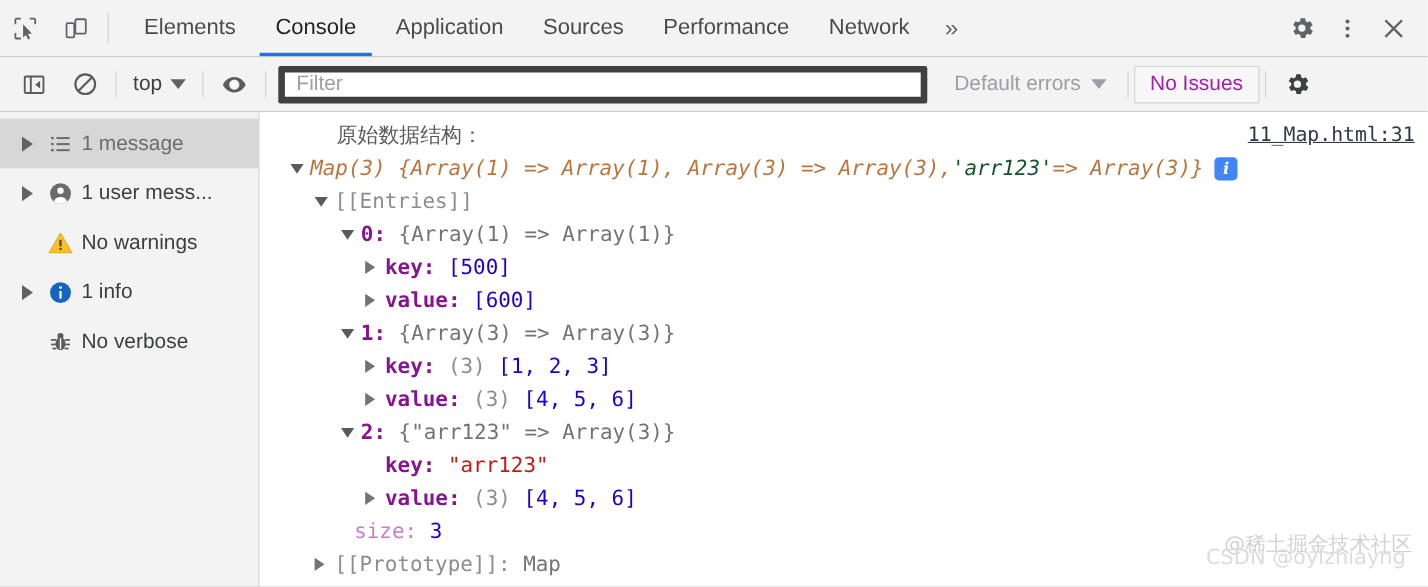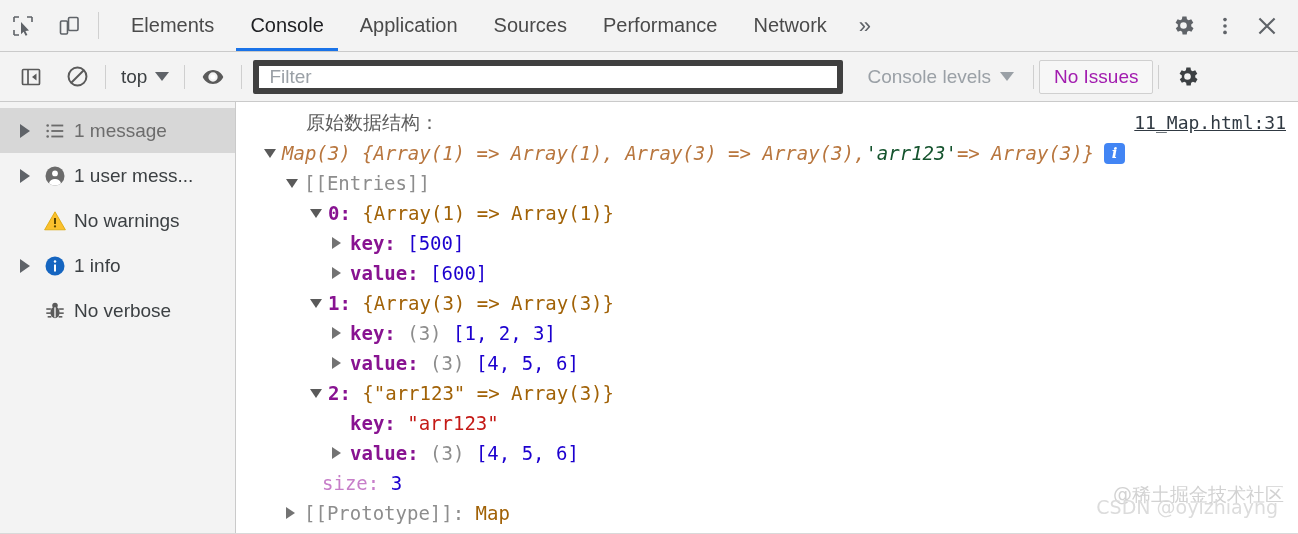--- a/index.html
+++ b/index.html
@@ -247,21 +247,21 @@
 
   .cn-han   { font-family: "DejaVu Sans", sans-serif; color: #5a5a5a; }
   .cn-obj   { color: #b8763e; font-style: italic; }
   .cn-str   { color: #14532d; font-style: italic; }
   .cn-strq  { color: #c41a16; }
   .cn-gray  { color: #8d8d8d; }
   .cn-idx   { color: #881391; font-weight: bold; }
   .cn-prop  { color: #881391; font-weight: bold; }
   .cn-size  { color: #c77ec9; }
   .cn-num   { color: #1c00cf; }
-  .cn-plain { color: #a16207; text-align: right; }
+  .cn-plain { color: #737373; text-align: right; }
 
   .src-link {
     position: absolute;
     right: 12px;
     top: 10px;
     font-family: "DejaVu Sans Mono", "Liberation Mono", monospace;
     font-size: 18px;
     color: #303942;
     text-decoration: underline;
   }
@@ -395,21 +395,21 @@
     <svg width="26" height="26" viewBox="0 0 24 24" fill="#5a5a5a">
       <path d="M12 5.5c-4.6 0-8.3 3.4-9.5 6.5 1.2 3.1 4.9 6.5 9.5 6.5s8.3-3.4 9.5-6.5c-1.2-3.1-4.9-6.5-9.5-6.5zm0 10.8a4.3 4.3 0 110-8.6 4.3 4.3 0 010 8.6z"></path>
       <circle cx="12" cy="12" r="2.3" fill="#ffffff"></circle>
     </svg>
   </div>
   <div class="cb-sep"></div>
   <div class="filter-input">
     <span class="ph">Filter</span>
   </div>
   <div class="levels">
-    <span>Console levels</span>
+    <span>Default errors</span>
     <span class="caret-dn"></span>
   </div>
   <div class="cb-sep"></div>
   <div class="issues-btn">
     <span>No Issues</span>
   </div>
   <div class="cb-sep"></div>
   <div class="cb-icon">
     <svg width="25" height="25" viewBox="0 0 24 24" fill="#3c4043">
       <path d="M19.4 13a7.6 7.6 0 000-2l2-1.6-2-3.4-2.4 1a7.6 7.6 0 00-1.7-1l-.4-2.6h-4l-.4 2.6a7.6 7.6 0 00-1.7 1l-2.4-1-2 3.4L6.6 11a7.6 7.6 0 000 2l-2 1.6 2 3.4 2.4-1c.5.4 1.1.8 1.7 1l.4 2.6h4l.4-2.6c.6-.2 1.2-.6 1.7-1l2.4 1 2-3.4-2-1.6zM12 15.2A3.2 3.2 0 1112 8.8a3.2 3.2 0 010 6.4z"></path>

